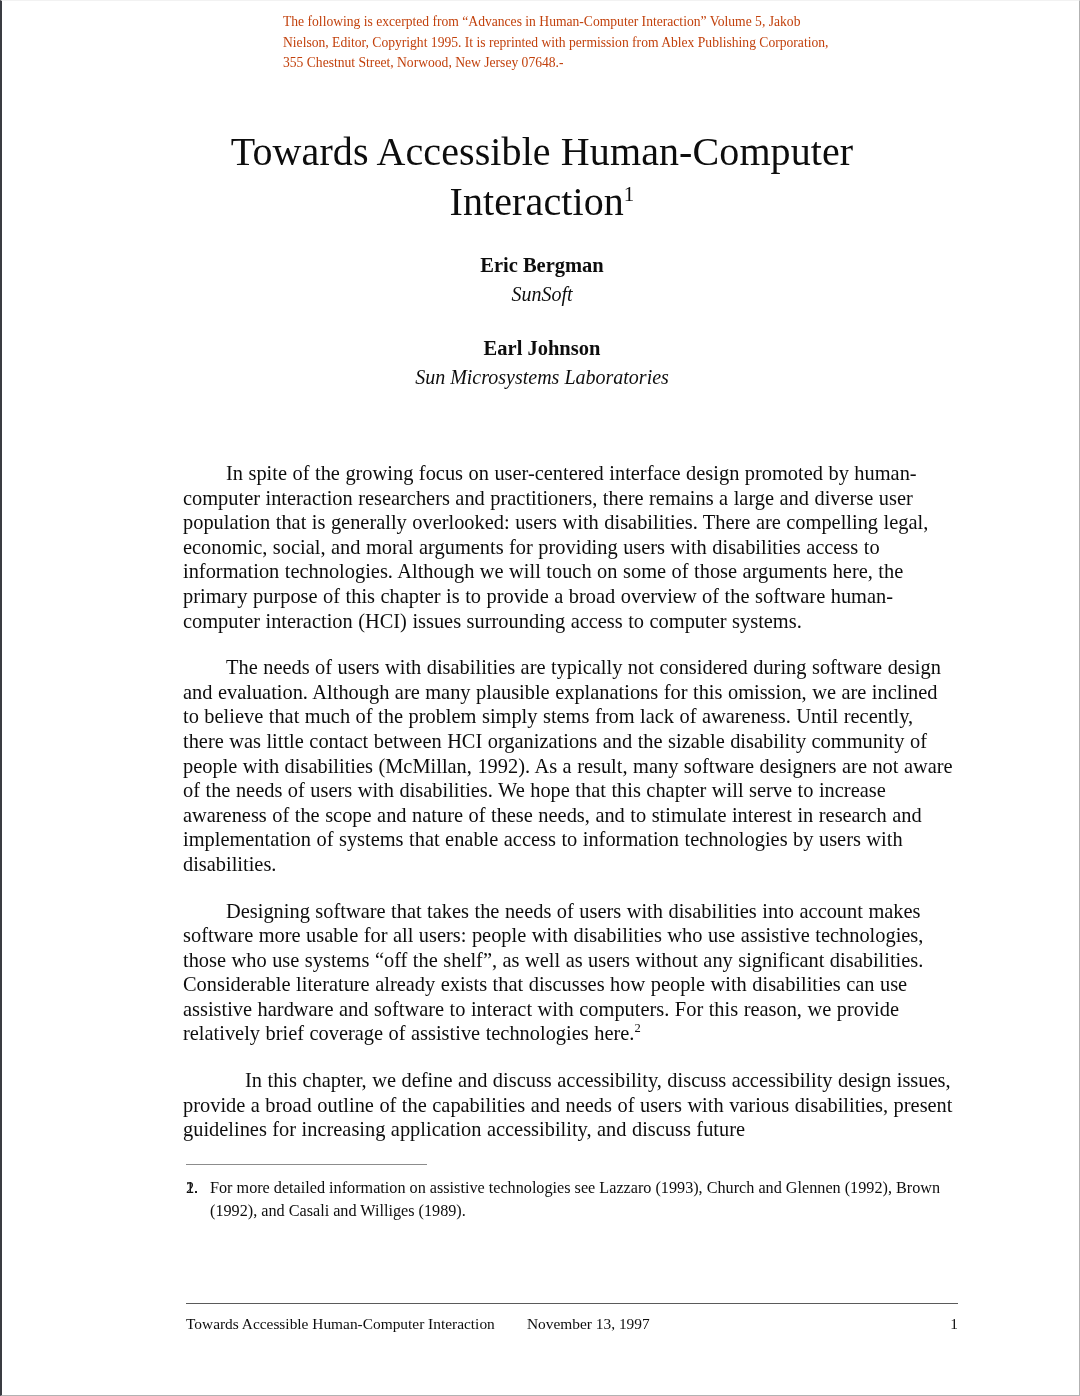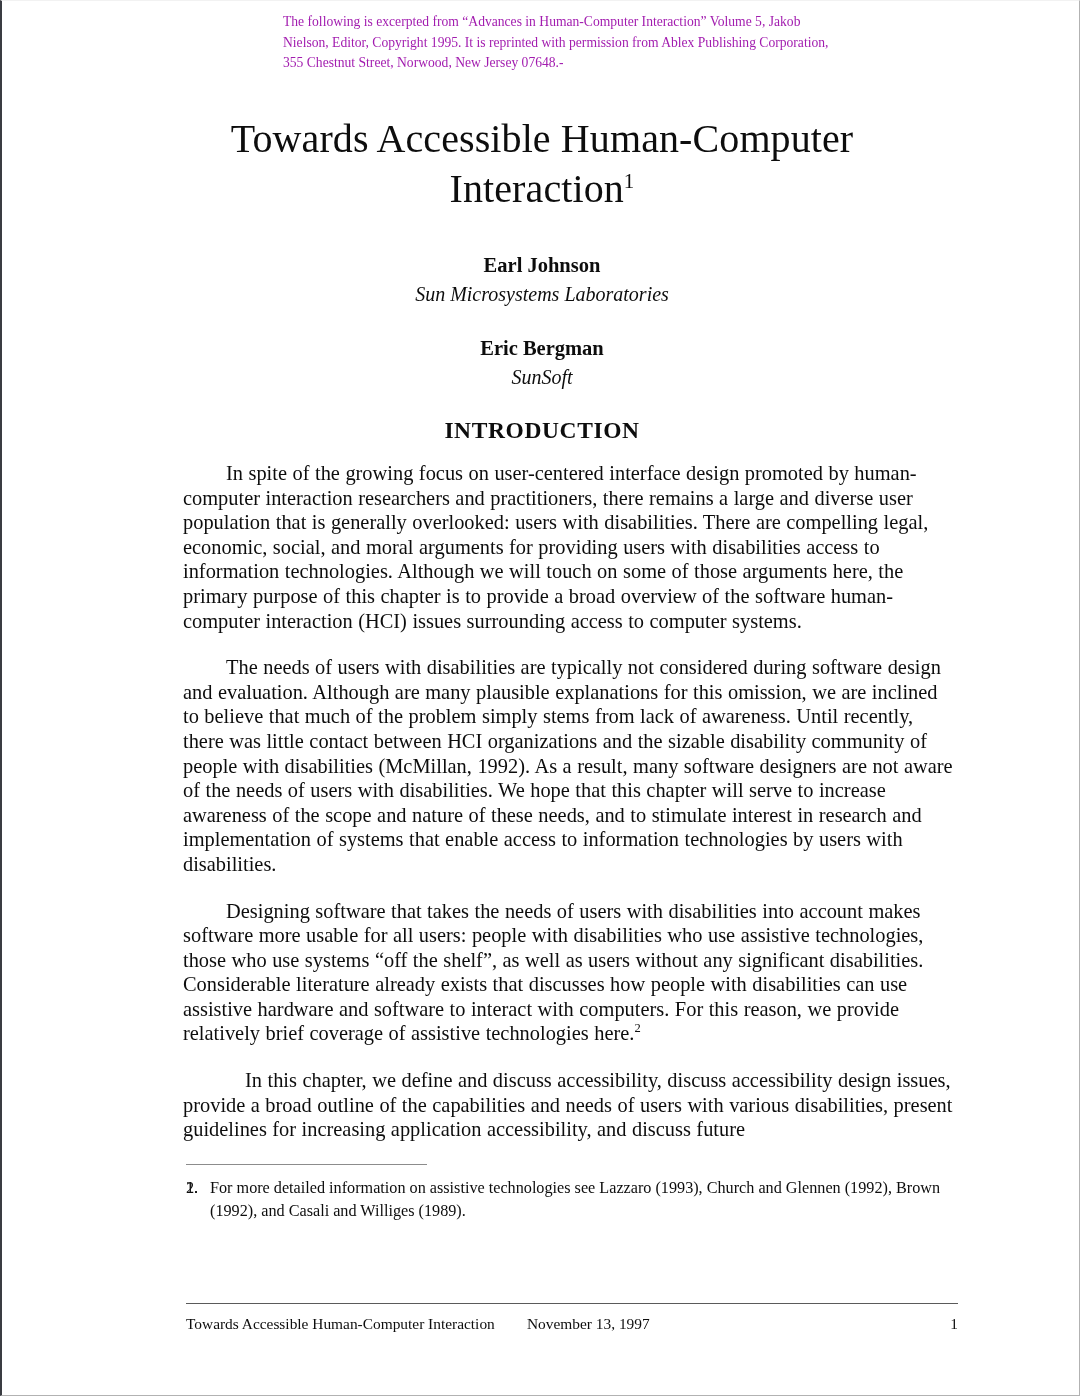--- a/index.html
+++ b/index.html
@@ -25,28 +25,28 @@
 
   
   .excerpt-note {
     position: absolute;
     left: 281px;
     top: 11px;
     width: 552px;
     font-size: 13.6px;
     line-height: 20.5px;
     text-align: left;
-    color: #a21caf;
+    color: #c2410c;
   }
 
   
   .doc-title {
     position: absolute;
     left: 150px;
-    top: 113px;
+    top: 126px;
     width: 780px;
     text-align: center;
     font-size: 40px;
     line-height: 50px;
     font-weight: normal;
     margin: 0;
     letter-spacing: 0.1px;
   }
   .doc-title sup {
     font-size: 21px;
@@ -167,30 +167,29 @@
 <div class="page">
 
   <div class="excerpt-note">The following is excerpted from “Advances in Human-Computer Interaction” Volume 5, Jakob Nielson, Editor, Copyright 1995. It is reprinted with permission from Ablex Publishing Corporation, 355 Chestnut Street, Norwood, New Jersey  07648.-</div>
 
   <h1 class="doc-title">
     <span>Towards Accessible Human-Computer Interaction</span><sup>1</sup>
   </h1>
 
   <div class="authors">
     <div class="author-block">
+      <div class="author-name">Eric Bergman</div>
+      <div class="author-affil">SunSoft</div>
+    </div>
+    <div class="author-block">
       <div class="author-name">Earl Johnson</div>
       <div class="author-affil">Sun Microsystems Laboratories</div>
     </div>
-    <div class="author-block">
-      <div class="author-name">Eric Bergman</div>
-      <div class="author-affil">SunSoft</div>
-    </div>
-  </div>
-
-  <h2 class="section-heading">INTRODUCTION</h2>
+  </div>
+
 
   <div class="body-text">
     <p>In spite of the growing focus on user-centered interface design promoted by human-computer interaction researchers and practitioners, there remains a large and diverse user population that is generally overlooked: users with disabilities.  There are compelling legal, economic, social, and moral arguments for providing users with disabilities access to information technologies.  Although we will touch on some of those arguments here, the primary purpose of this chapter is to provide a broad overview of the software human-computer interaction (HCI) issues surrounding access to computer systems.</p>
     <p>The needs of users with disabilities are typically not considered during software design and evaluation.  Although are many plausible explanations for this omission, we are inclined to believe that much of the problem simply stems from lack of awareness.  Until recently, there was little contact between HCI organizations and the sizable disability community of people with disabilities (McMillan, 1992).  As a result, many software designers are not aware of the needs of users with disabilities.   We hope that this chapter will serve to increase awareness of the scope and nature of these needs, and to stimulate interest in research and implementation of systems that enable access to information technologies by users with disabilities.</p>
     <p><span>Designing software that takes the needs of users with disabilities into account makes software more usable for all users: people with disabilities who use assistive technologies, those who use systems “off the shelf”, as well as users without any significant disabilities.  Considerable literature already exists that discusses how people with disabilities can use assistive hardware and software to interact with computers.  For this reason, we provide relatively brief coverage of assistive technologies here.</span><sup>2</sup></p>
     <p class="indent-wide">In this chapter, we define and discuss accessibility, discuss accessibility design issues, provide a broad outline of the capabilities and needs of users with various disabilities, present guidelines for increasing application accessibility, and discuss future</p>
   </div>
 
   <div class="footnotes">
     <div class="footnote-rule"></div>

